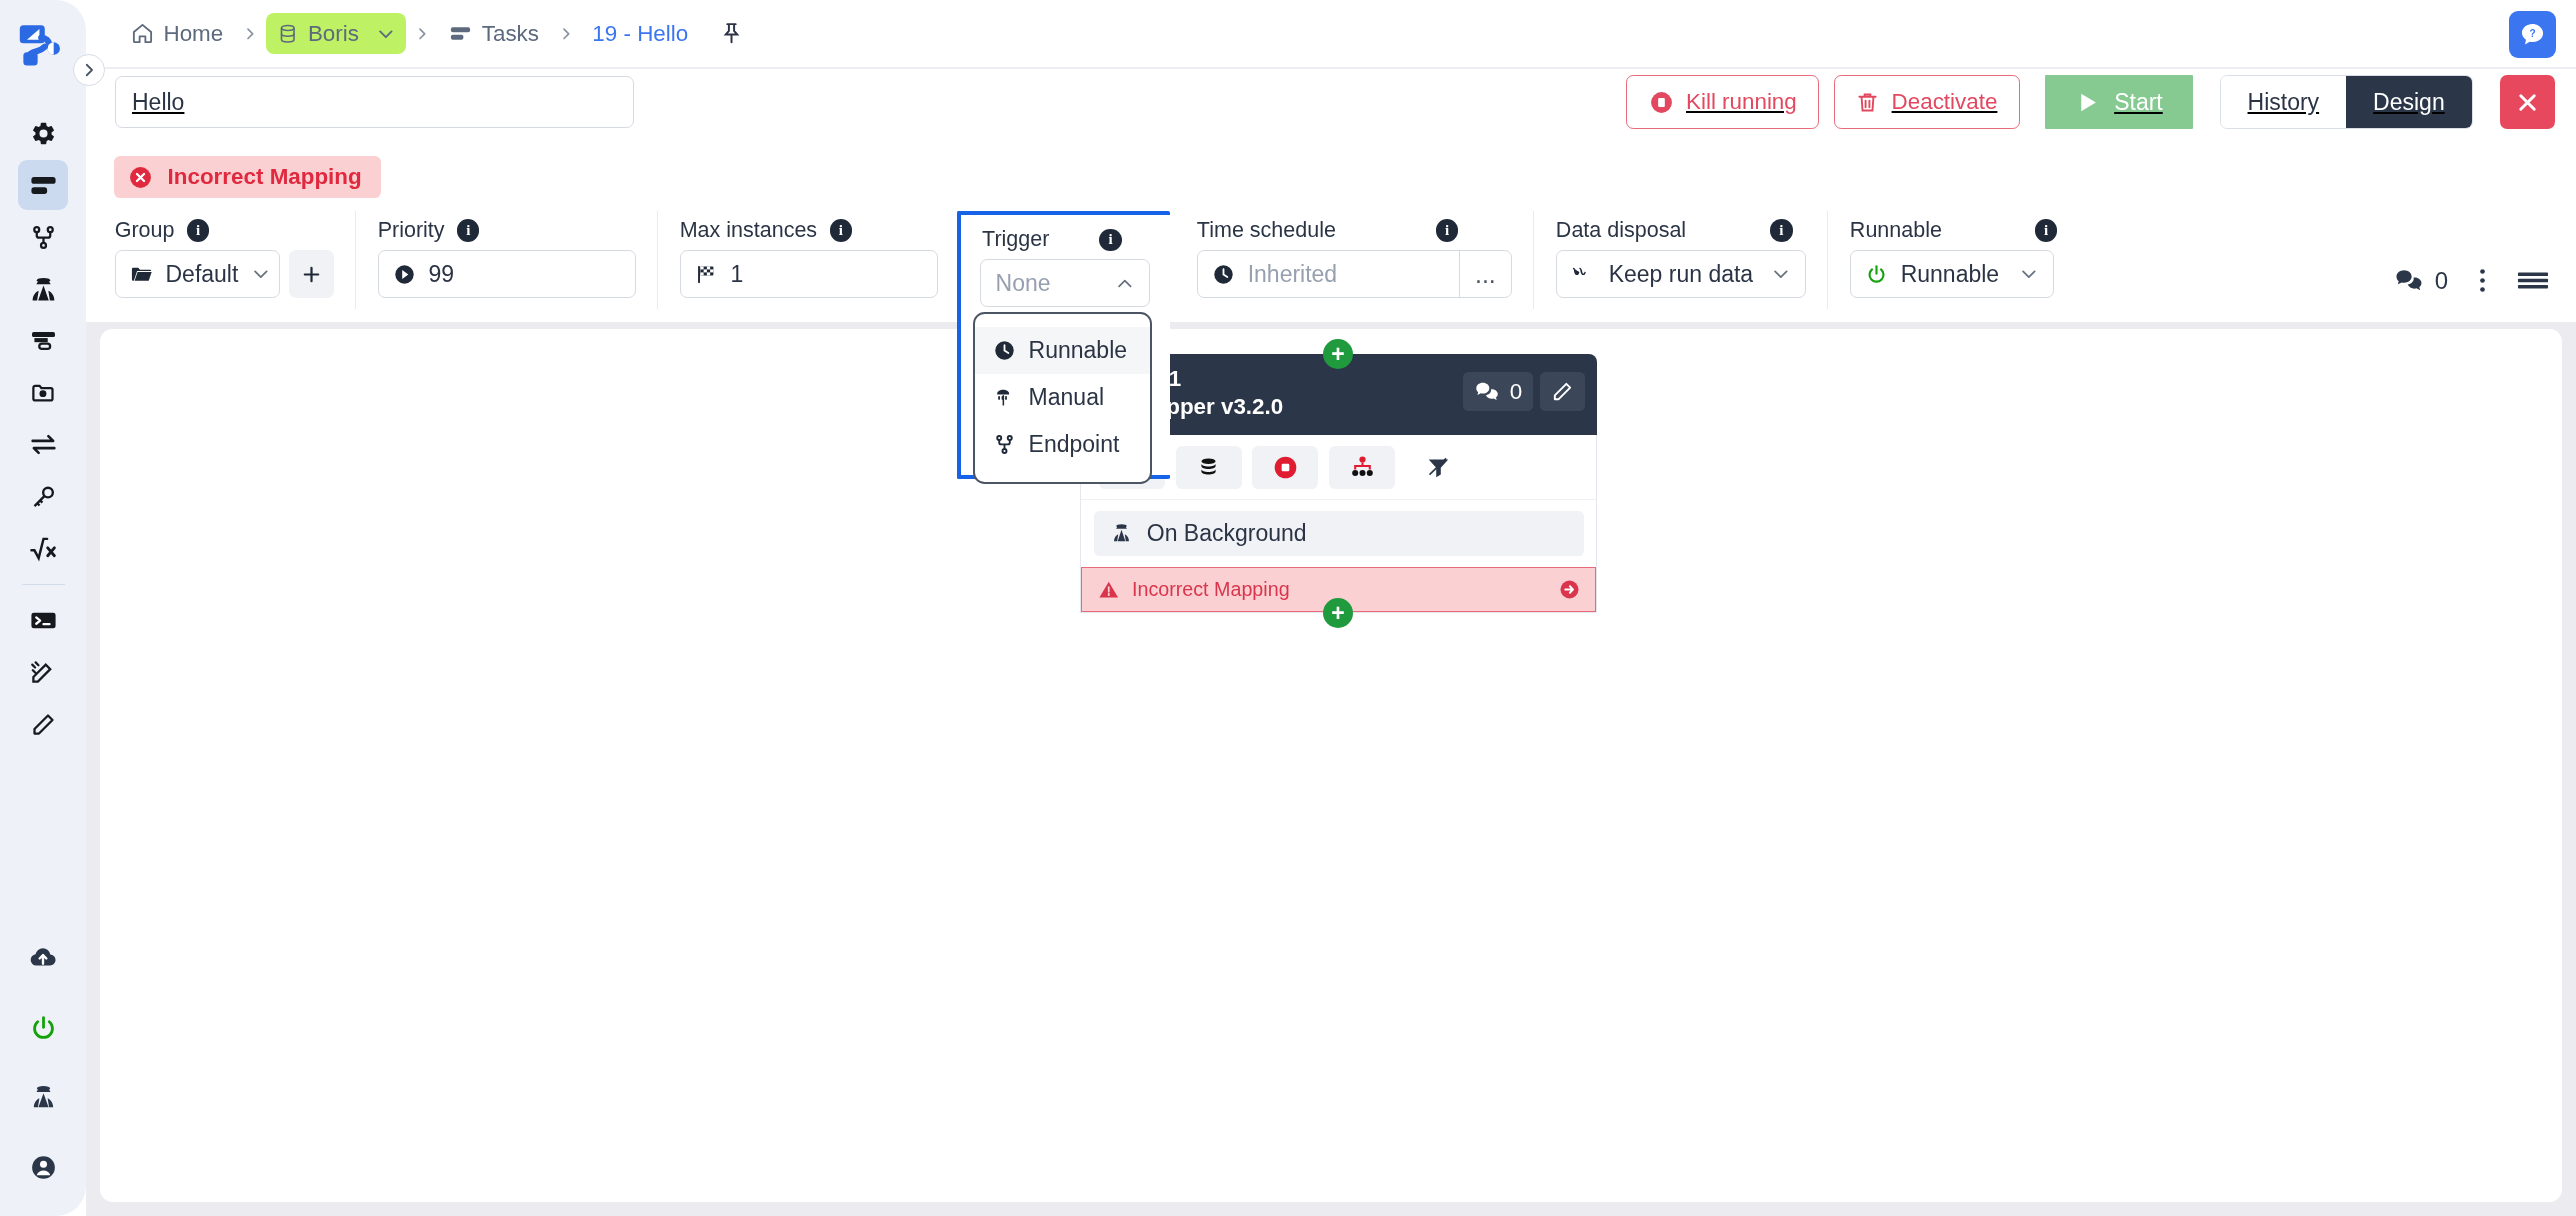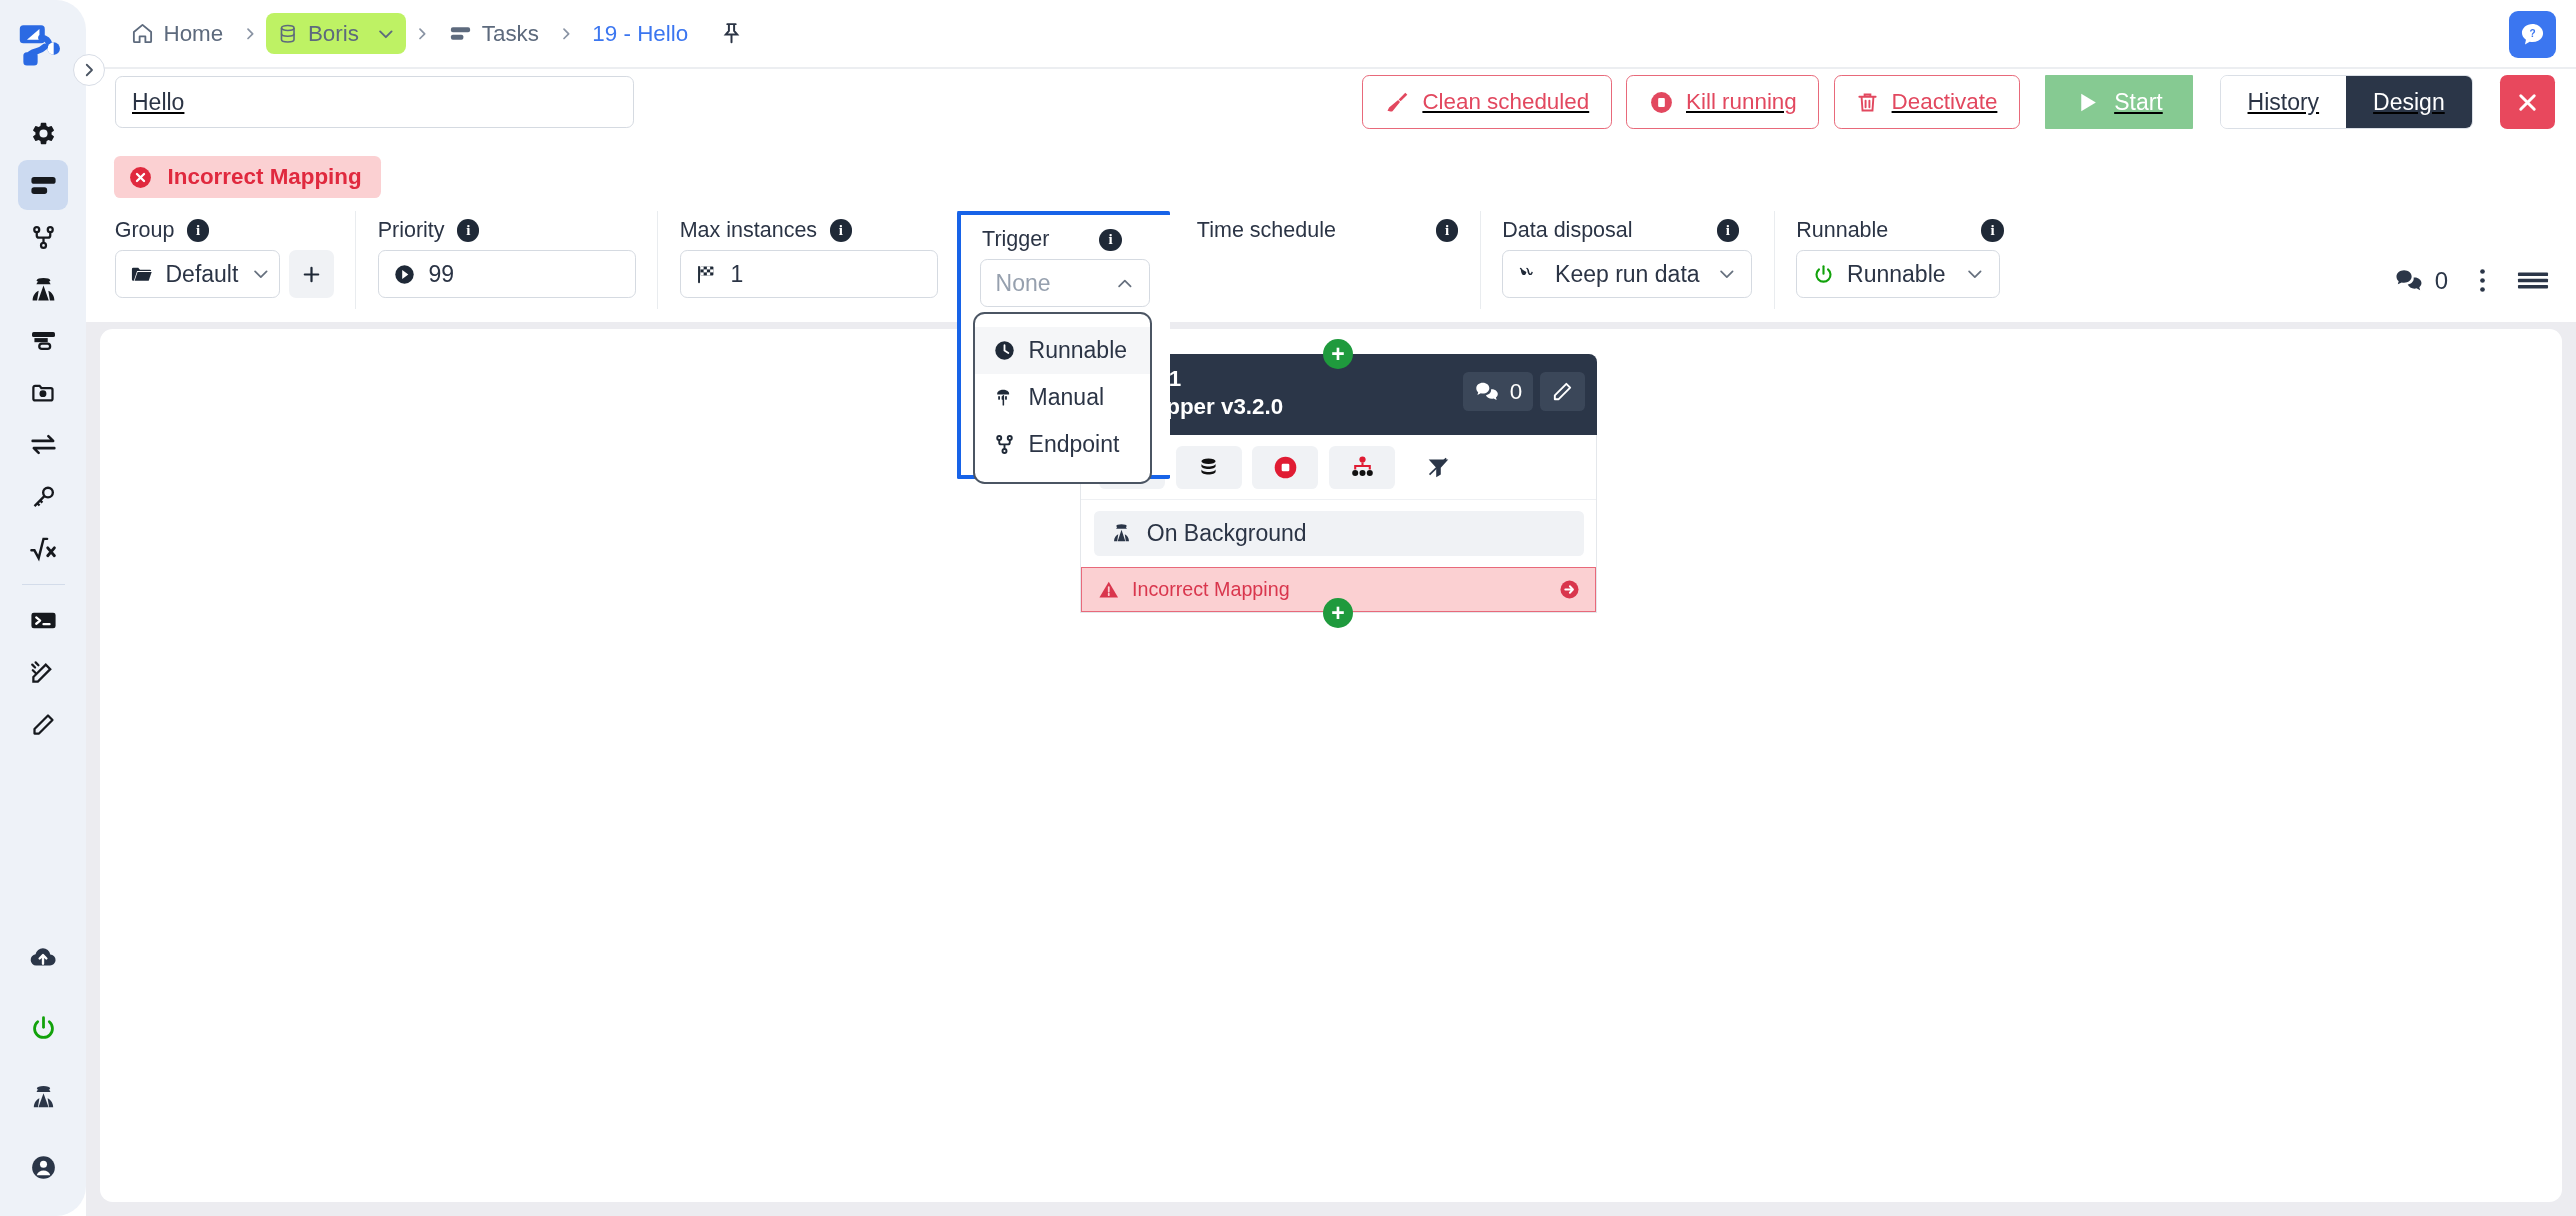--- a/index.html
+++ b/index.html
@@ -424,29 +424,20 @@
         <text x="12" y="14.4" font-size="9" font-weight="bold" fill="#3b76f0" text-anchor="middle" font-family="Liberation Sans, sans-serif">?</text>
       </svg>
     </div>
   </div>
   <div class="topbar-rule"></div>
 
   <div class="actionbar">
     <input class="name-input" value="Hello" style="">
     <div class="act-right">
 
-      <div class="btn-outline-red">
-        <span>
-          <svg width="25" height="25" viewBox="0 0 24 24" fill="#e2485f">
-            <path d="M19.5 2.6 21.4 4.5 15 10.9l-1.9-1.9z"></path>
-            <path d="M12.6 9.6 14.4 11.4 7.6 19.8a2.3 2.3 0 0 1-2.3.8l-2.9-.7 1.3-2.7a2.3 2.3 0 0 1 .5-.7z"></path>
-          </svg>
-        </span>
-        <span>Clean scheduled</span>
-      </div>
 
       <div class="btn-outline-red">
         <span>
           <svg width="25" height="25" viewBox="0 0 24 24" fill="#e2485f">
             <circle cx="12" cy="12" r="10"></circle>
             <rect x="8.8" y="7.6" width="6.4" height="8.8" rx="1" fill="#ffffff"></rect>
           </svg>
         </span>
         <span>Kill running</span>
       </div>
@@ -614,20 +605,30 @@
           <span>Endpoint</span>
         </div>
       </div>
     </div>
 
     <div class="field" style="margin-left:5.4px;">
       <div class="field-label">
         <span>Time schedule</span>
         <span class="info-dot" style="margin-left:100px;">i</span>
       </div>
+      <div class="ctl" style="width:315px;padding-right:0;">
+        <span>
+          <svg width="23" height="23" viewBox="0 0 24 24">
+              <circle cx="12" cy="12" r="9.6" fill="#1f2937"></circle>
+              <path d="M12 6.4V12l4 2.6" stroke="#ffffff" stroke-width="1.9" fill="none" stroke-linecap="round"></path>
+            </svg>
+        </span>
+        <span class="ph">Inherited</span>
+        <span class="dots-btn" style="margin-left:auto;">...</span>
+      </div>
     </div>
 
     <div class="field">
       <div class="field-label">
         <span>Data disposal</span>
         <span class="info-dot" style="margin-left:84px;">i</span>
       </div>
       <div class="ctl" style="width:250px;">
         <span>
           <svg width="25" height="21.5" viewBox="0 0 28 24" fill="#1f2937">

